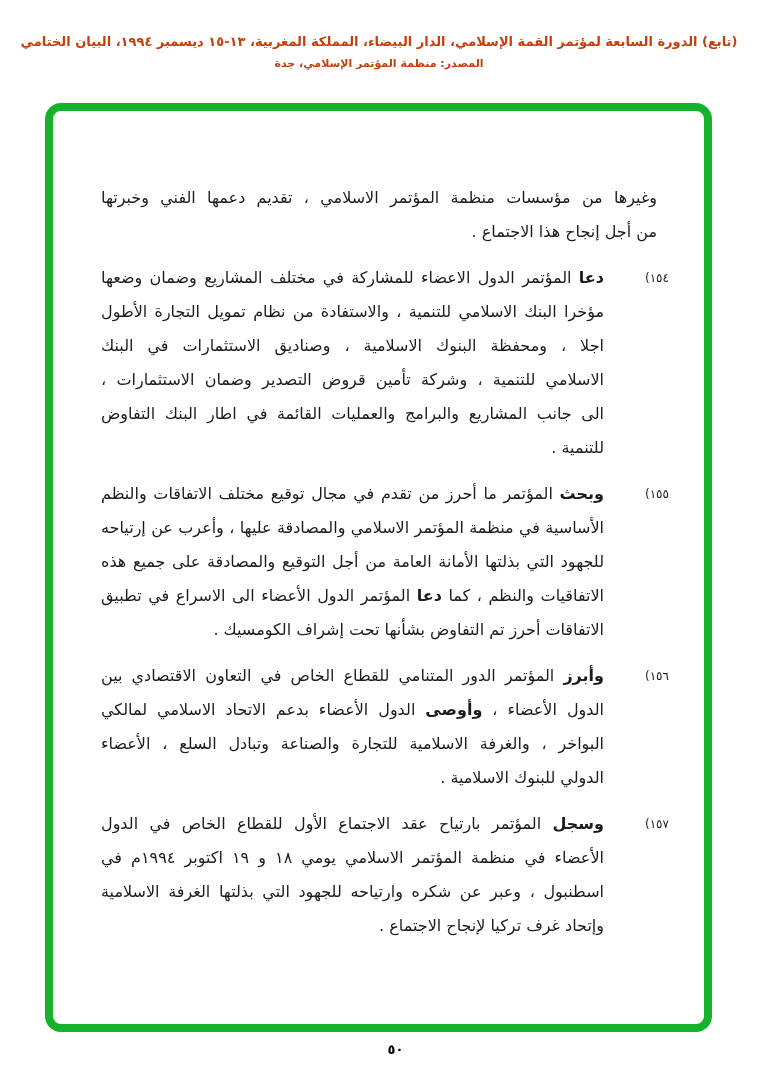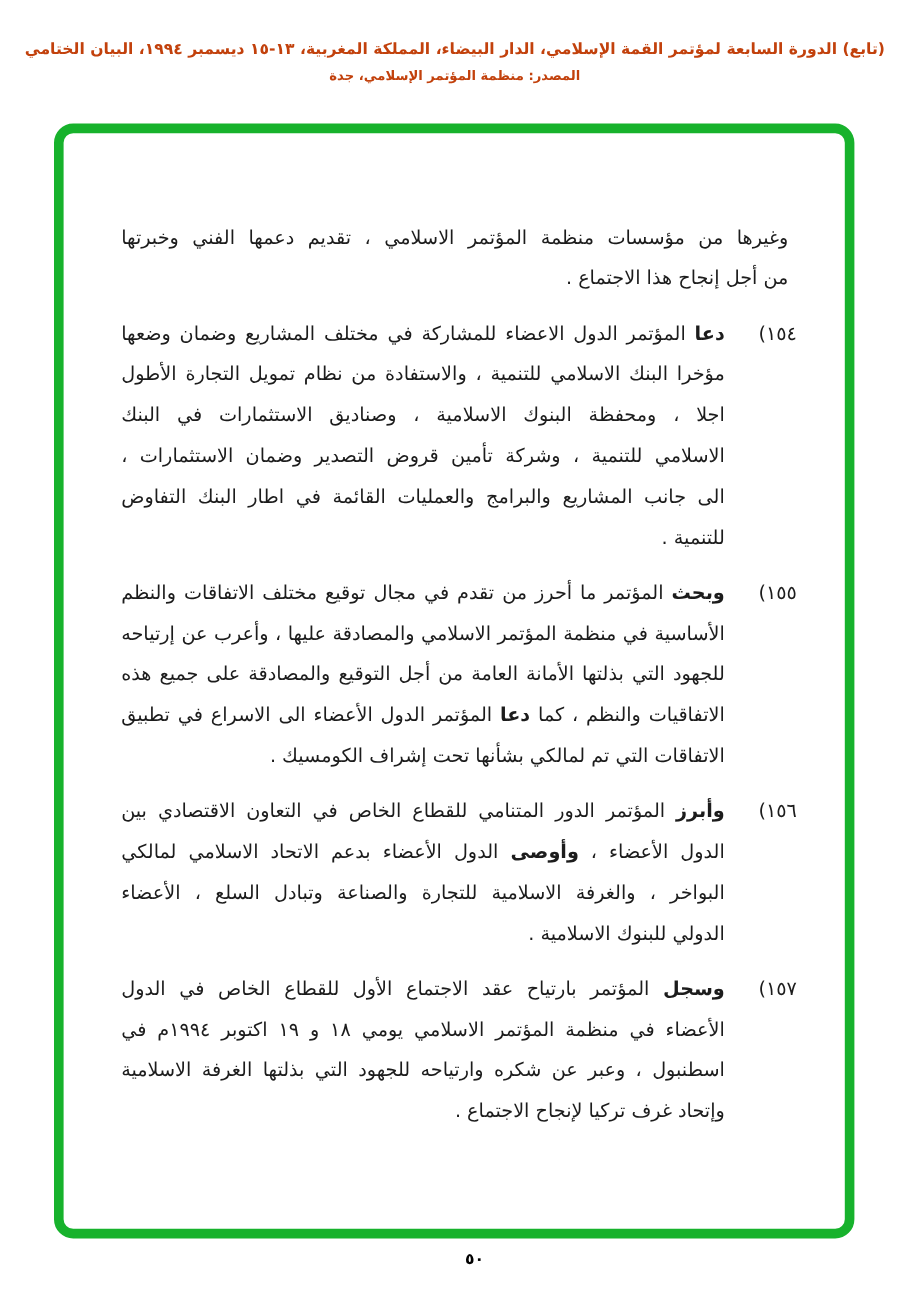--- a/index.html
+++ b/index.html
@@ -74,23 +74,23 @@
     margin: 0 25px 12px 0;
   }
   .num-para {
     display: flex;
     gap: 28px;
     margin-top: 12px;
   }
   .pnum {
     width: 50px;
     flex: none;
-    text-align: left;
+    text-align: center;
     line-height: 34px;
-    font-size: 16px;
+    font-size: 12px;
   }
   .ptext {
     flex: 1;
     min-width: 0;
   }
 
   
   .page-number {
     position: absolute;
     top: 1042px;
@@ -130,21 +130,21 @@
           <div class="line lastline"><span>للتنمية .</span></div>
         </div>
       </div>
       <div class="num-para">
         <span class="pnum">١٥٥)</span>
         <div class="ptext">
           <div class="line jline"><span class="bold">وبحث</span><span> المؤتمر ما أحرز من تقدم في مجال توقيع مختلف الاتفاقات والنظم</span></div>
           <div class="line jline"><span>الأساسية في منظمة المؤتمر الاسلامي والمصادقة عليها ، وأعرب عن إرتياحه</span></div>
           <div class="line jline"><span>للجهود التي بذلتها الأمانة العامة من أجل التوقيع والمصادقة على جميع هذه</span></div>
           <div class="line jline"><span>الاتفاقيات والنظم ، كما </span><span class="bold">دعا</span><span> المؤتمر الدول الأعضاء الى الاسراع في تطبيق</span></div>
-          <div class="line lastline"><span>الاتفاقات التي تم لمالكي بشأنها تحت إشراف الكومسيك .</span></div>
+          <div class="line lastline"><span>الاتفاقات أحرز تم التفاوض بشأنها تحت إشراف الكومسيك .</span></div>
         </div>
       </div>
       <div class="num-para">
         <span class="pnum">١٥٦)</span>
         <div class="ptext">
           <div class="line jline"><span class="bold">وأبرز</span><span> المؤتمر الدور المتنامي للقطاع الخاص في التعاون الاقتصادي بين</span></div>
           <div class="line jline"><span>الدول الأعضاء ، </span><span class="bold">وأوصى</span><span> الدول الأعضاء بدعم الاتحاد الاسلامي لمالكي</span></div>
           <div class="line jline"><span>البواخر ، والغرفة الاسلامية للتجارة والصناعة وتبادل السلع ، الأعضاء</span></div>
           <div class="line lastline"><span>الدولي للبنوك الاسلامية .</span></div>
         </div>

